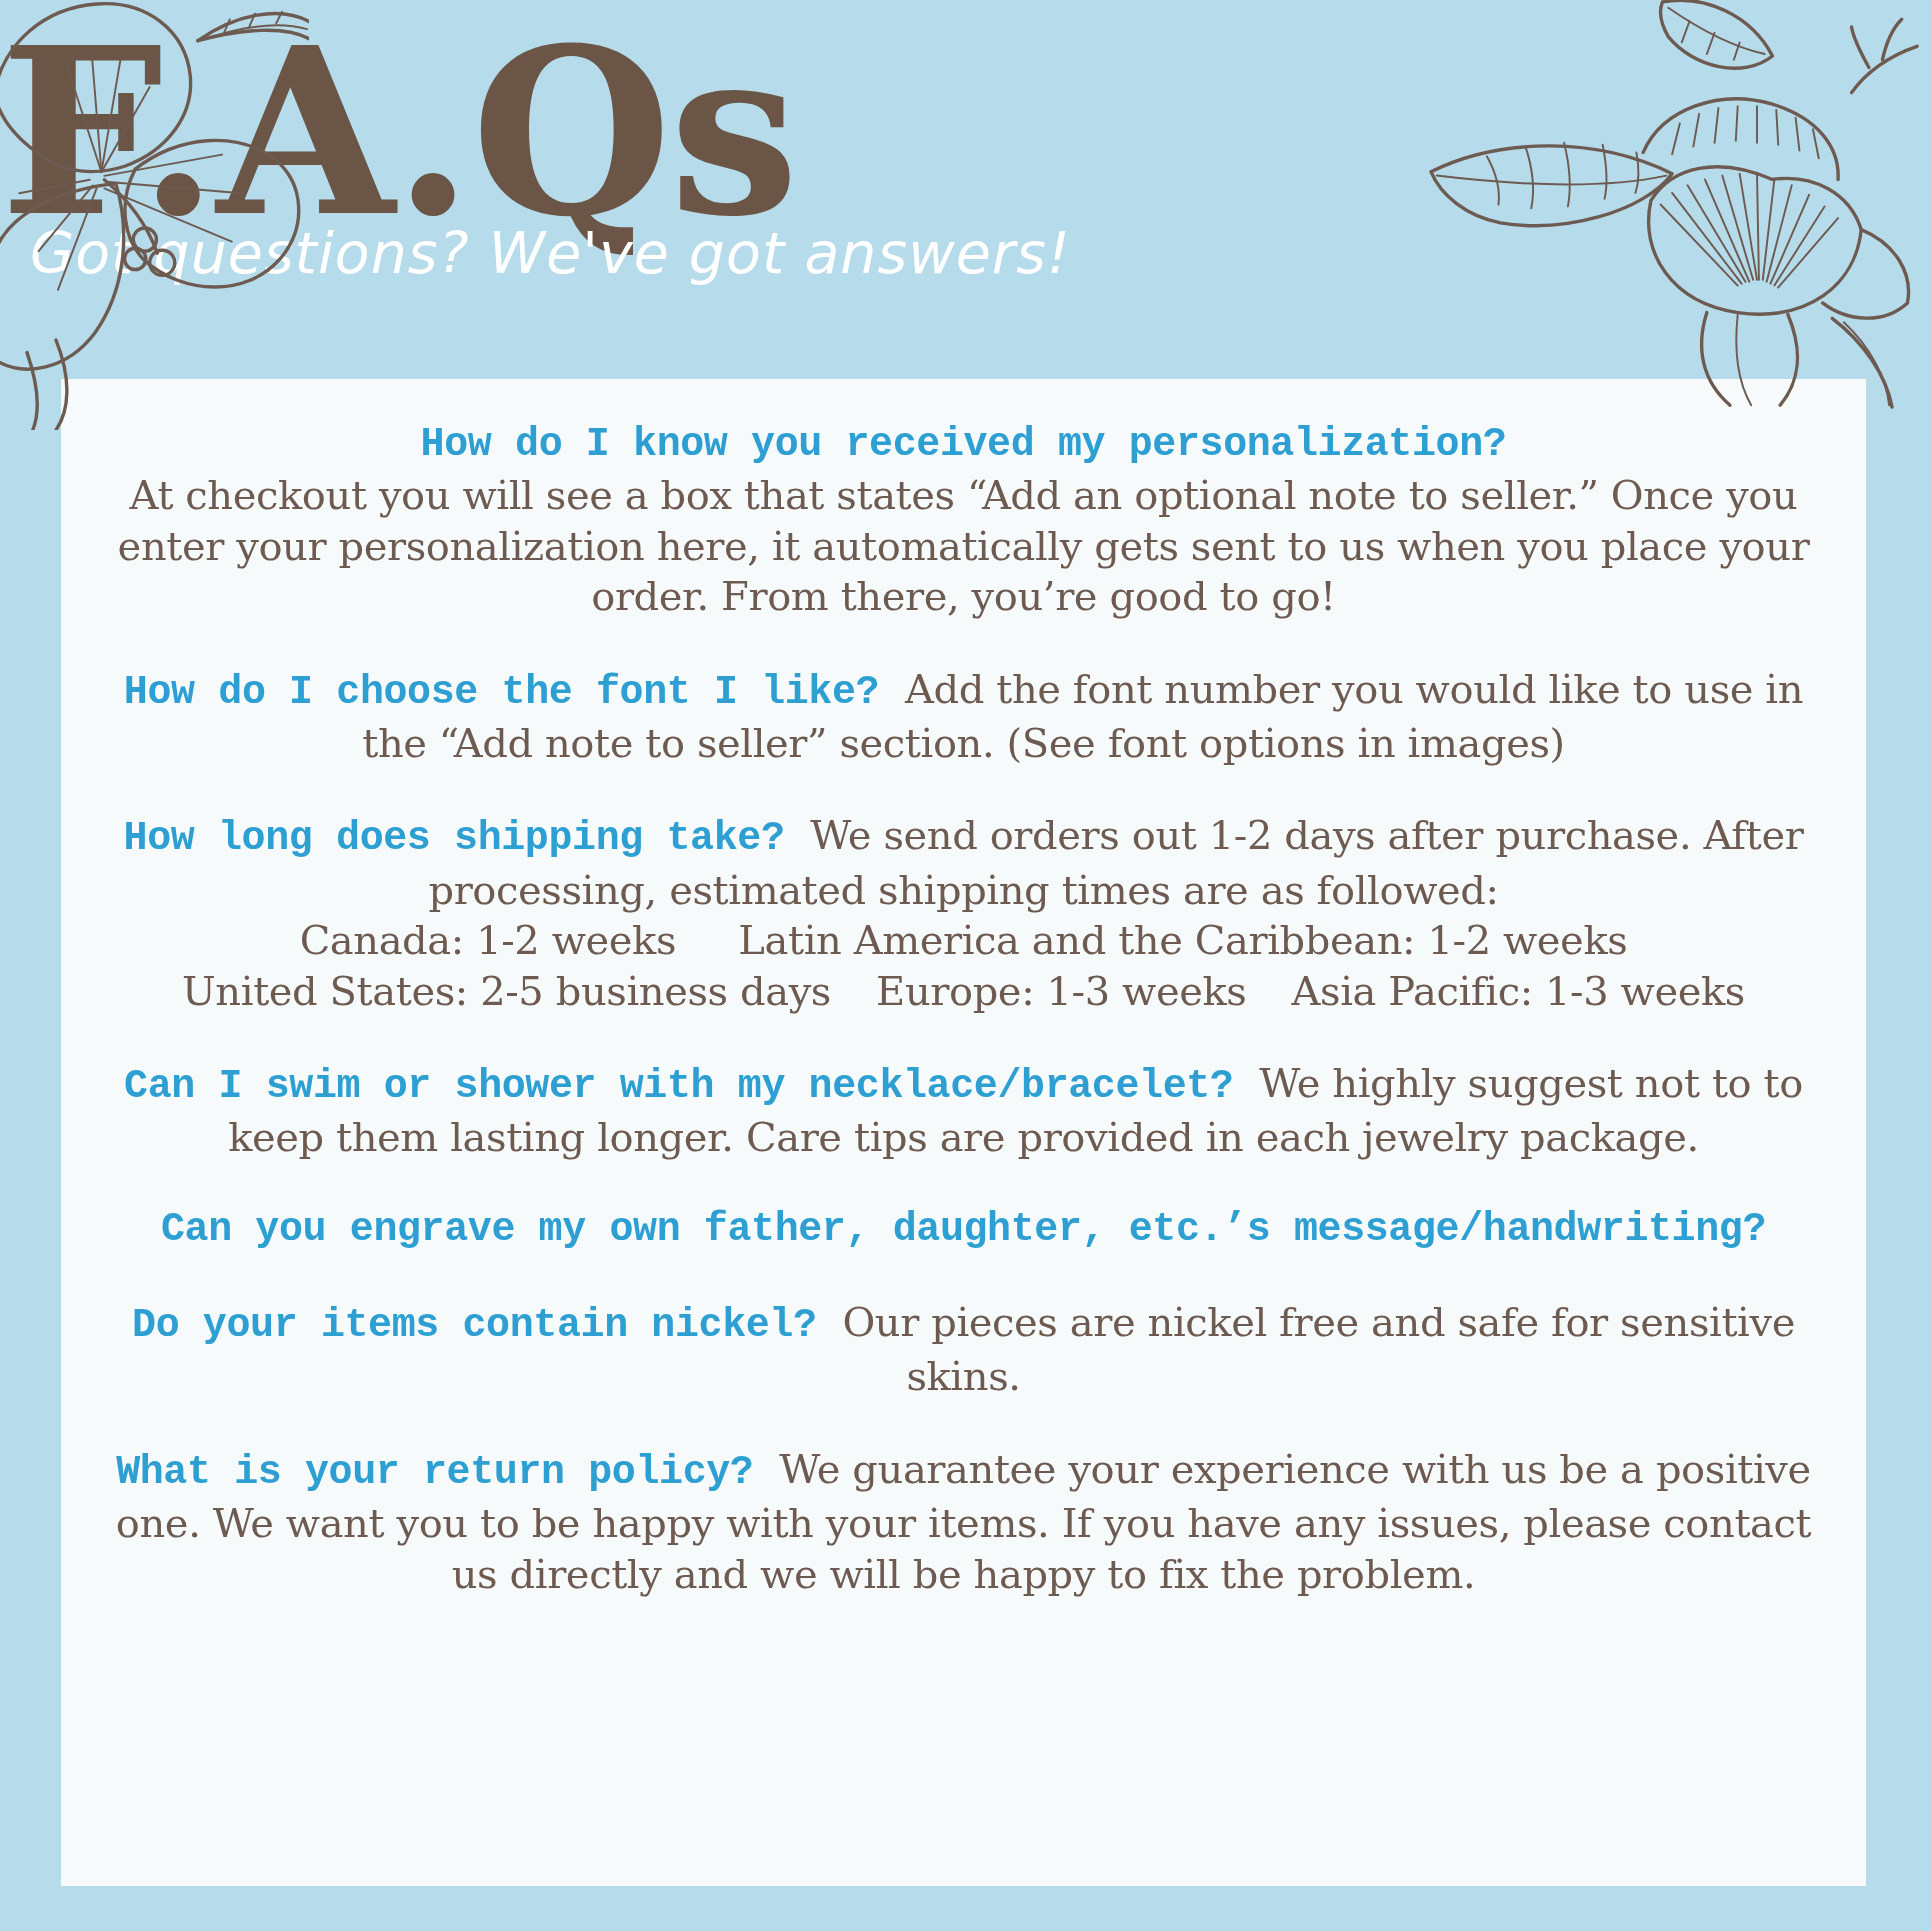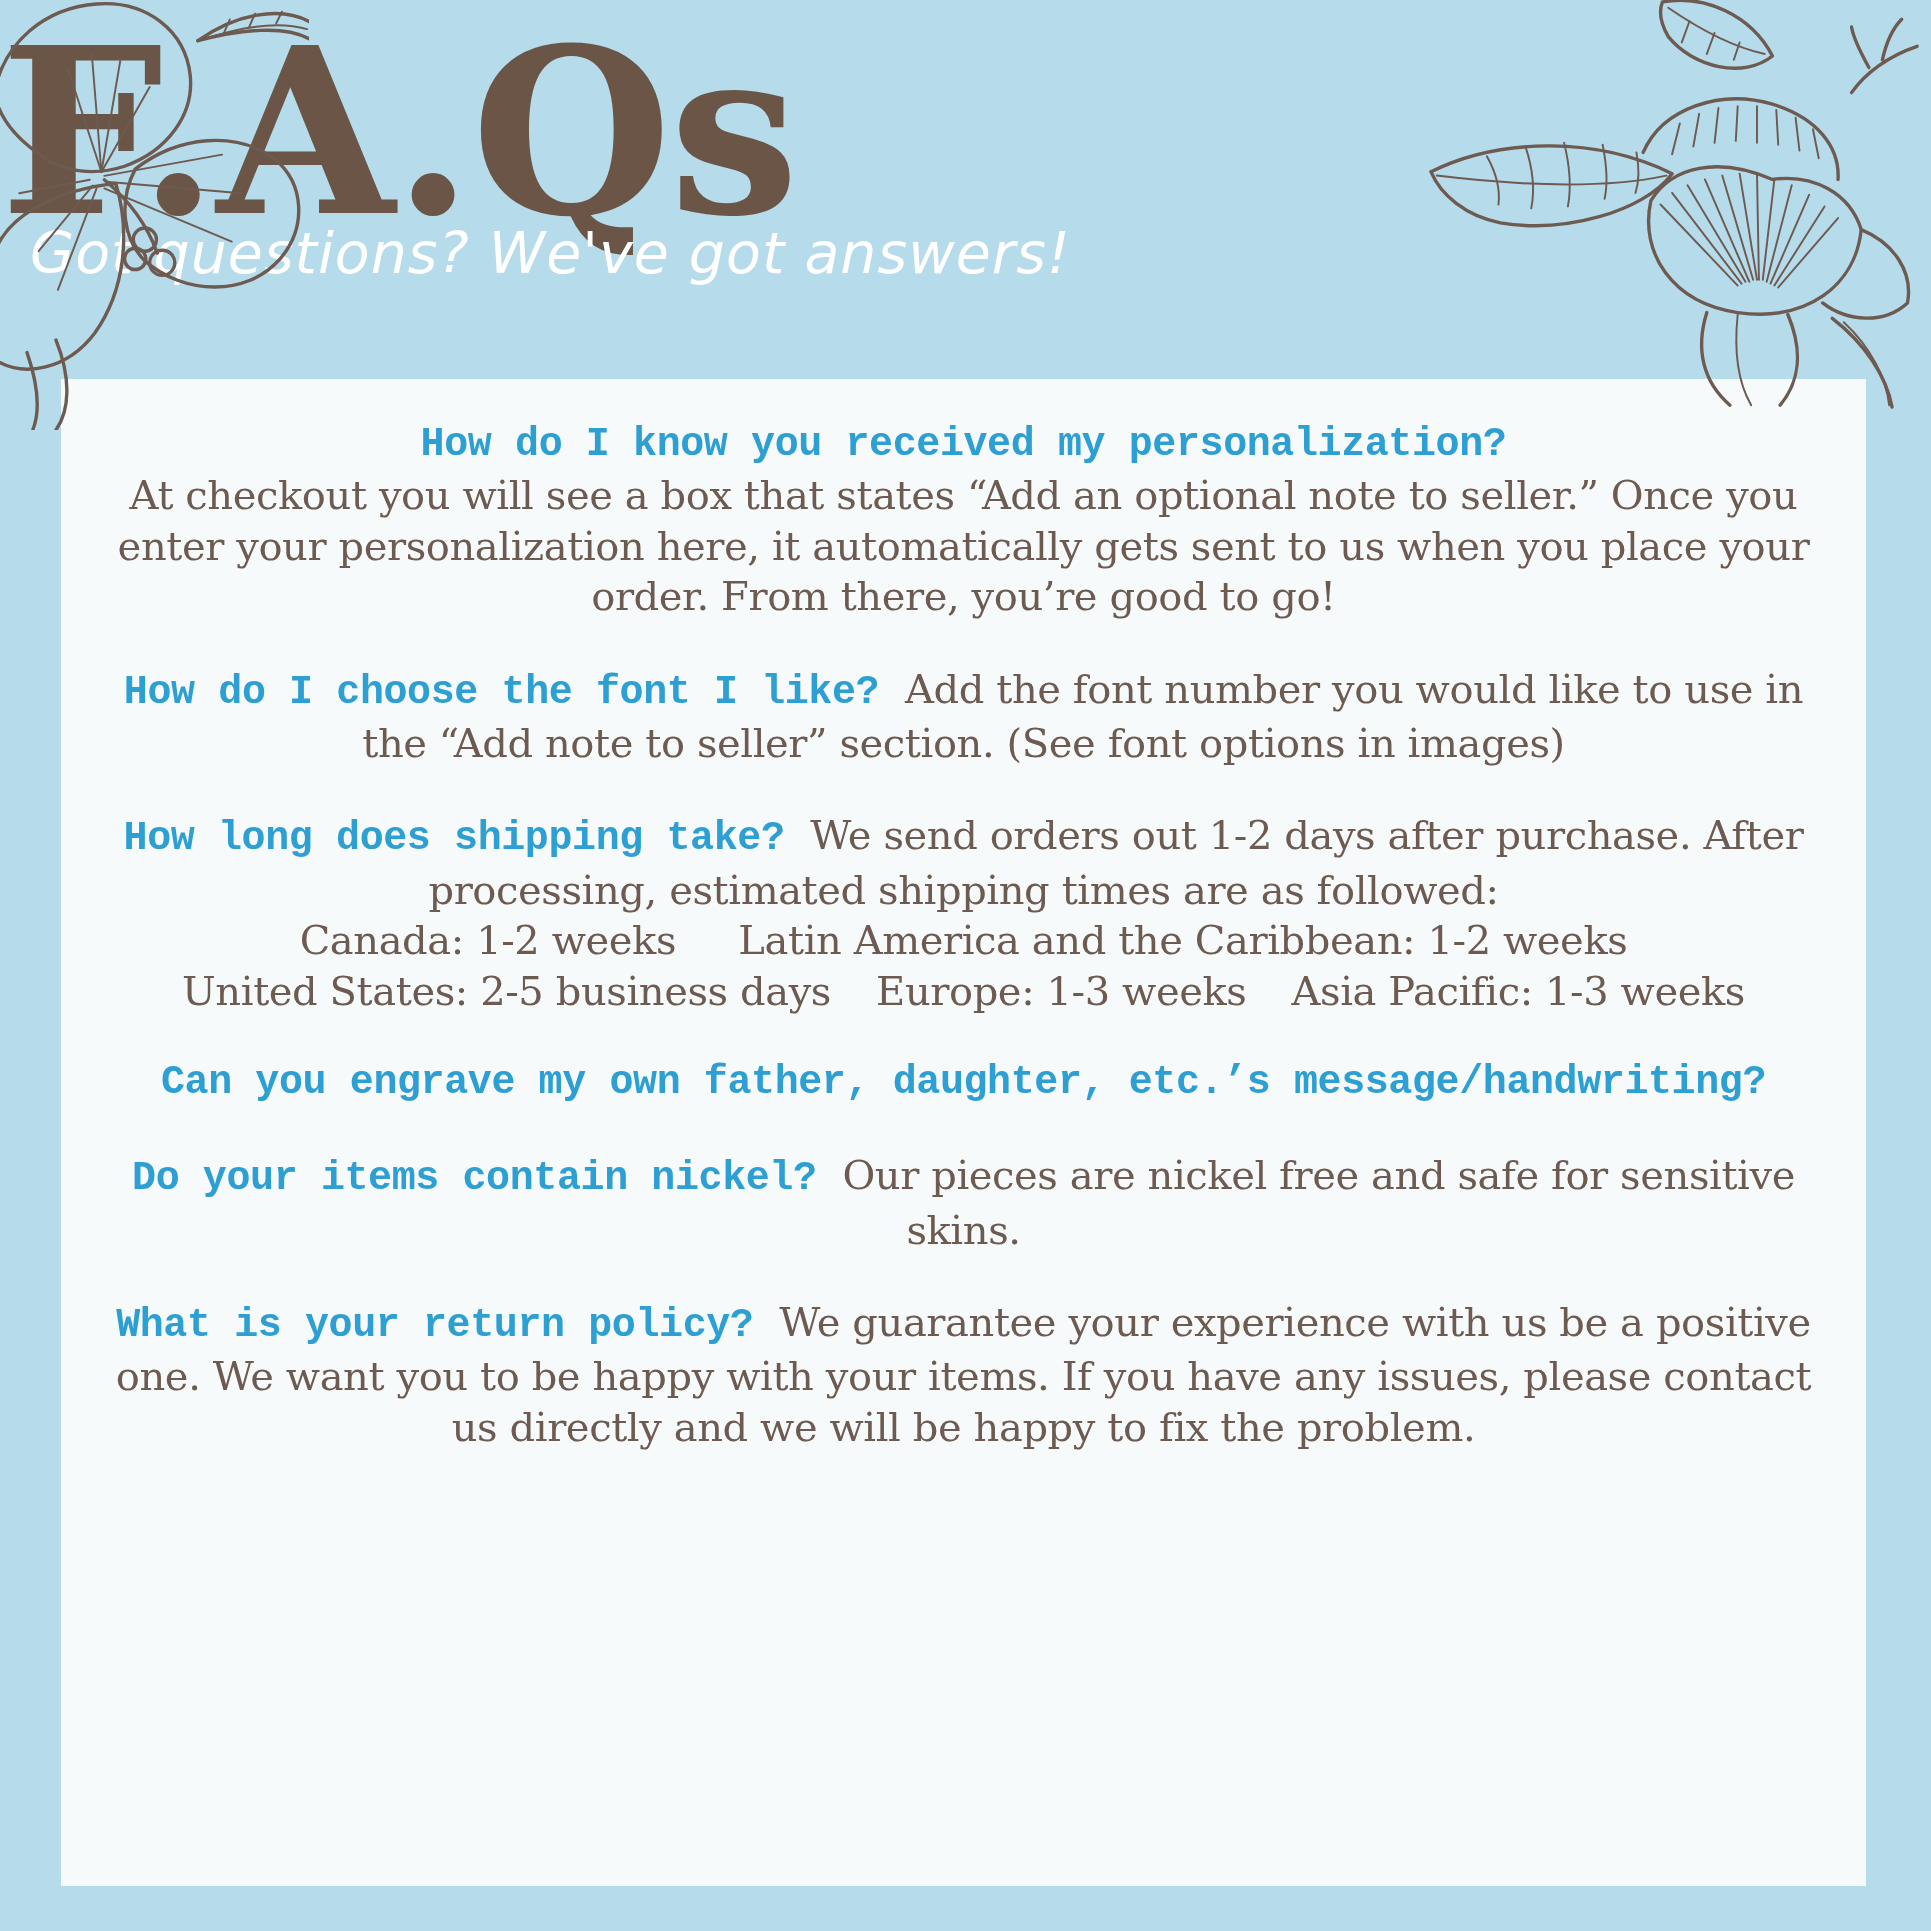--- a/index.html
+++ b/index.html
@@ -180,20 +180,24 @@
       <span class="ship-item">Canada: 1-2 weeks</span>
       <span class="ship-item">Latin America and the Caribbean: 1-2 weeks</span>
     </span>
     <span class="ship-row">
       <span class="ship-item tight">United States: 2-5 business days</span>
       <span class="ship-item tight">Europe: 1-3 weeks</span>
       <span class="ship-item tight">Asia Pacific: 1-3 weeks</span>
     </span>
   </div>
 
+  <div class="faq-item">
+    <span class="q">Can I swim or shower with my necklace/bracelet?</span>
+    <span class="a qa-gap">We highly suggest not to to keep them lasting longer. Care tips are provided in each jewelry package.</span>
+  </div>
 
 
   <div class="faq-item">
     <span class="q q-block">Can you engrave my own father, daughter, etc.’s message/handwriting?</span>
   </div>
 
   <div class="faq-item">
     <span class="q">Do your items contain nickel?</span>
     <span class="a qa-gap">Our pieces are nickel free and safe for sensitive skins.</span>
   </div>

